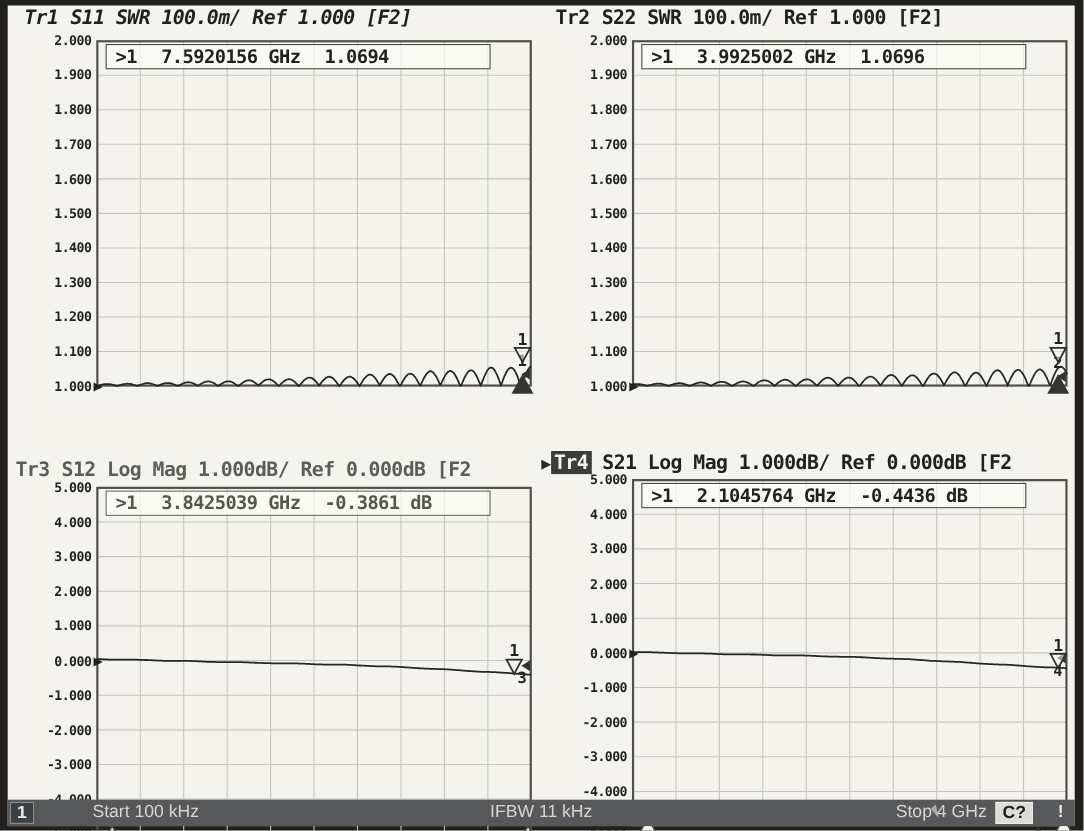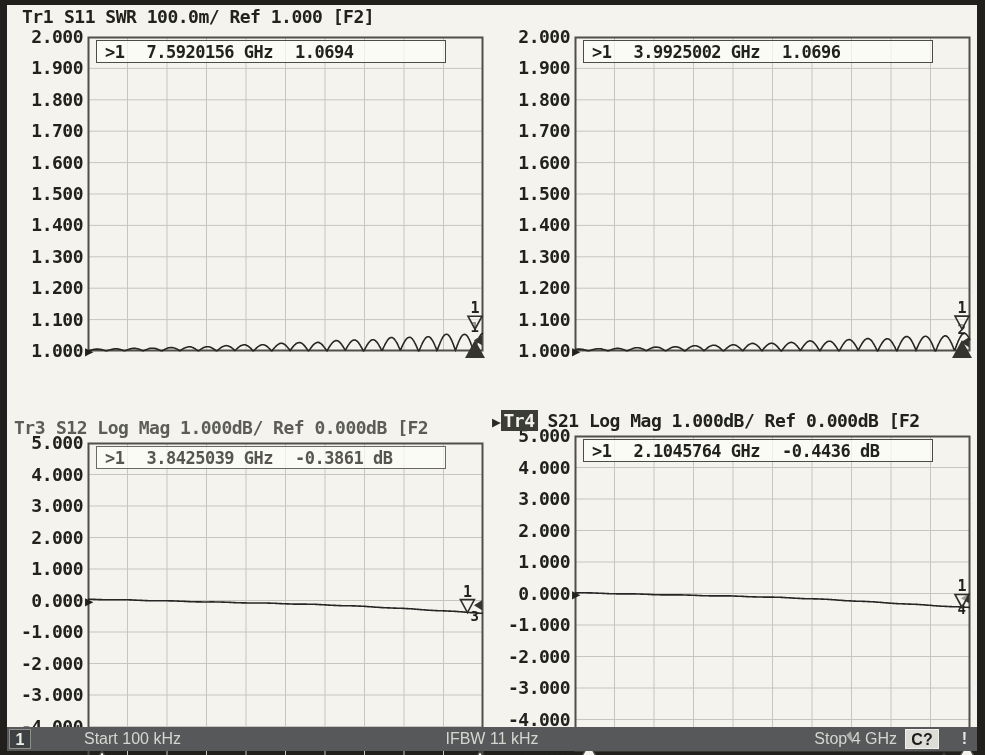--- a/index.html
+++ b/index.html
@@ -20,21 +20,21 @@
     letter-spacing:-0.5px;
   }
   .active-arrow{color:#2a2a26;font-size:15px;}
   .trace-label{padding:0 1px;}
   .trace-label.inverted{background:#3d3d38;color:#f2f1ec;padding:0 3px;}
   .title-rest{margin-left:10px;}
   .q-dim .qtitle{color:#5d5d58;}
   .q-dim .readout{color:#56564f;border-color:#6a6a64;}
   .plot{position:absolute;left:0;top:0;right:0;bottom:0;}
   .ylab{
-    position:absolute;height:20px;line-height:20px;font-size:18px;font-weight:600;
+    position:absolute;height:20px;line-height:20px;font-size:12px;font-weight:600;
     color:#21211e;text-align:right;letter-spacing:-0.5px;
   }
   .refarrow{
     position:absolute;font-size:14px;color:#21211e;height:18px;line-height:18px;z-index:4;
   }
   .readout{
     position:absolute;display:flex;align-items:center;gap:22px;
     height:23px;width:350px;box-sizing:border-box;padding:0 8px;
     border:1px solid #4c4c46;background:rgba(253,253,250,0.72);
     font-size:17px;font-weight:600;color:#21211e;z-index:3;white-space:pre;
@@ -65,21 +65,21 @@
     border-top:11px solid #c9c9c3;border-right:6px solid transparent;
     transform:rotate(-40deg);opacity:.75;
   }
 </style>
 </head>
 <body>
 
 <div id="content">
 
   <div class="quad" style="left:0;top:0;width:483px;height:363px;">
-    <div class="qtitle" style="left:14px;"><span class="active-arrow"></span><span class="trace-label">Tr1</span><span class="title-rest">S11 SWR 100.0m/ Ref 1.000 [F2]</span></div>
+    <div class="qtitle" style="left:14px;font-style:italic;"><span class="active-arrow"></span><span class="trace-label">Tr1</span><span class="title-rest">S11 SWR 100.0m/ Ref 1.000 [F2]</span></div>
     <div class="plot">
         <div class="ylab" style="left: 0px; width: 76px; top: 22px;">2.000</div>
         <div class="ylab" style="left: 0px; width: 76px; top: 53.4px;">1.900</div>
         <div class="ylab" style="left: 0px; width: 76px; top: 84.8px;">1.800</div>
         <div class="ylab" style="left: 0px; width: 76px; top: 116.2px;">1.700</div>
         <div class="ylab" style="left: 0px; width: 76px; top: 147.6px;">1.600</div>
         <div class="ylab" style="left: 0px; width: 76px; top: 179px;">1.500</div>
         <div class="ylab" style="left: 0px; width: 76px; top: 210.4px;">1.400</div>
         <div class="ylab" style="left: 0px; width: 76px; top: 241.8px;">1.300</div>
         <div class="ylab" style="left: 0px; width: 76px; top: 273.2px;">1.200</div>
@@ -119,20 +119,21 @@
         </svg>
       </div>
     <div class="readout" style="left: 89px; top: 35px;">
       <span class="ro-id">&gt;1</span>
       <span class="ro-stim">7.5920156 GHz</span>
       <span class="ro-val">1.0694</span>
     </div>
   </div>
 
   <div class="quad" style="left:483px;top:0;width:487px;height:363px;">
+    <div class="qtitle" style="left:14px;"><span class="active-arrow"></span><span class="trace-label">Tr2</span><span class="title-rest">S22 SWR 100.0m/ Ref 1.000 [F2]</span></div>
     <div class="plot">
         <div class="ylab" style="left: 0px; width: 80px; top: 22px;">2.000</div>
         <div class="ylab" style="left: 0px; width: 80px; top: 53.4px;">1.900</div>
         <div class="ylab" style="left: 0px; width: 80px; top: 84.8px;">1.800</div>
         <div class="ylab" style="left: 0px; width: 80px; top: 116.2px;">1.700</div>
         <div class="ylab" style="left: 0px; width: 80px; top: 147.6px;">1.600</div>
         <div class="ylab" style="left: 0px; width: 80px; top: 179px;">1.500</div>
         <div class="ylab" style="left: 0px; width: 80px; top: 210.4px;">1.400</div>
         <div class="ylab" style="left: 0px; width: 80px; top: 241.8px;">1.300</div>
         <div class="ylab" style="left: 0px; width: 80px; top: 273.2px;">1.200</div>

